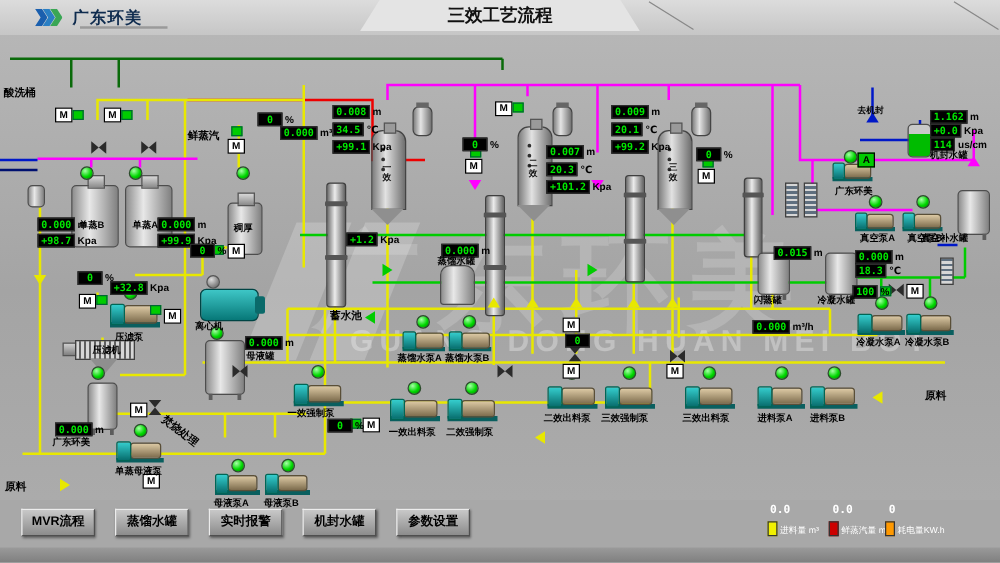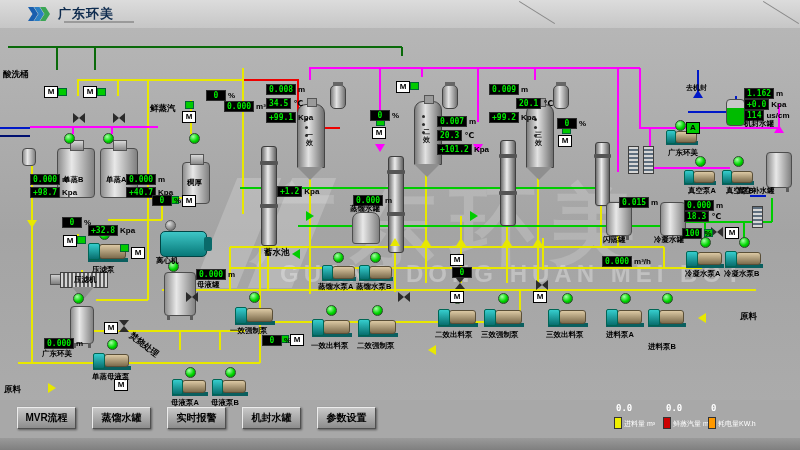--- a/index.html
+++ b/index.html
@@ -111,20 +111,21 @@
 <body>
 
 <div class="header">
   <div class="logo">
     <span class="chev" style="background:#1a5fae"></span>
     <span class="chev" style="background:#2a7fc4;margin-left:-4px"></span>
     <span class="chev" style="background:#3aa655;margin-left:-4px"></span>
     <span class="logo-text">广东环美</span>
   </div>
   <div class="logo-sub"></div>
+  <div class="titlebox">三效工艺流程</div>
   <div class="hdiag" style="left:516px;top:12px"></div>
   <div class="hdiag" style="left:760px;top:12px"></div>
 </div>
 
 <div class="canvas">
 
   <div class="wm-chev" style="left:215px;top:150px;width:44px;height:110px"></div>
   <div class="wm-chev" style="left:270px;top:150px;width:44px;height:110px"></div>
   <div class="wm-cn">广东环美</div>
   <div class="wm-en">GUANG DONG HUAN MEI BOT</div>
@@ -354,32 +355,32 @@
   <div class="bowtie" style="left:536px;top:252px"></div>
   <div class="mbox" style="left:533px;top:263px">M</div>
   <div class="vsq" style="left:704px;top:201px"></div>
   <div class="bowtie" style="left:711px;top:199px"></div>
   <div class="mbox" style="left:725px;top:199px">M</div>
   <div class="mbox" style="left:686px;top:94px;background:#00cc00">A</div>
 
   <div class="dwrap" style="left:30px;top:146px"><span class="v">0.000</span><span class="u">m</span></div>
   <div class="dwrap" style="left:30px;top:159px"><span class="v">+98.7</span><span class="u">Kpa</span></div>
   <div class="dwrap" style="left:126px;top:146px"><span class="v">0.000</span><span class="u">m</span></div>
-  <div class="dwrap" style="left:126px;top:159px"><span class="v">+40.7</span><span class="u">Kpa</span></div>
+  <div class="dwrap" style="left:126px;top:159px"><span class="v">+99.9</span><span class="u">Kpa</span></div>
   <div class="dwrap" style="left:206px;top:62px"><span class="v">0</span><span class="u">%</span></div>
   <div class="dwrap" style="left:224px;top:73px"><span class="v">0.000</span><span class="u">m³/h</span></div>
   <div class="dwrap" style="left:266px;top:56px"><span class="v">0.008</span><span class="u">m</span></div>
   <div class="dwrap" style="left:266px;top:70px"><span class="v">34.5</span><span class="u">℃</span></div>
   <div class="dwrap" style="left:266px;top:84px"><span class="v">+99.1</span><span class="u">Kpa</span></div>
   <div class="dwrap" style="left:370px;top:82px"><span class="v">0</span><span class="u">%</span></div>
   <div class="dwrap" style="left:437px;top:88px"><span class="v">0.007</span><span class="u">m</span></div>
   <div class="dwrap" style="left:437px;top:102px"><span class="v">20.3</span><span class="u">℃</span></div>
   <div class="dwrap" style="left:437px;top:116px"><span class="v">+101.2</span><span class="u">Kpa</span></div>
   <div class="dwrap" style="left:489px;top:56px"><span class="v">0.009</span><span class="u">m</span></div>
-  <div class="dwrap" style="left:516px;top:70px"><span class="v">20.1</span><span class="u">℃</span></div>
+  <div class="dwrap" style="left:489px;top:70px"><span class="v">20.1</span><span class="u">℃</span></div>
   <div class="dwrap" style="left:489px;top:84px"><span class="v">+99.2</span><span class="u">Kpa</span></div>
   <div class="dwrap" style="left:557px;top:90px"><span class="v">0</span><span class="u">%</span></div>
   <div class="dwrap" style="left:277px;top:158px"><span class="v">+1.2</span><span class="u">Kpa</span></div>
   <div class="dwrap" style="left:353px;top:167px"><span class="v">0.000</span><span class="u">m</span></div>
   <div class="dwrap" style="left:619px;top:169px"><span class="v">0.015</span><span class="u">m</span></div>
   <div class="dwrap" style="left:684px;top:172px"><span class="v">0.000</span><span class="u">m</span></div>
   <div class="dwrap" style="left:684px;top:183px"><span class="v">18.3</span><span class="u">℃</span></div>
   <div class="dwrap" style="left:744px;top:60px"><span class="v">1.162</span><span class="u">m</span></div>
   <div class="dwrap" style="left:744px;top:71px"><span class="v">+0.0</span><span class="u">Kpa</span></div>
   <div class="dwrap" style="left:744px;top:82px"><span class="v">114</span><span class="u">us/cm</span></div>
@@ -410,21 +411,21 @@
   <div class="elbl" style="left:350px;top:176px">蒸馏水罐</div>
   <div class="elbl" style="left:318px;top:254px">蒸馏水泵A</div>
   <div class="elbl" style="left:356px;top:254px">蒸馏水泵B</div>
   <div class="elbl" style="left:230px;top:298px">一效强制泵</div>
   <div class="elbl" style="left:311px;top:313px">一效出料泵</div>
   <div class="elbl" style="left:357px;top:313px">二效强制泵</div>
   <div class="elbl" style="left:435px;top:302px">二效出料泵</div>
   <div class="elbl" style="left:481px;top:302px">三效强制泵</div>
   <div class="elbl" style="left:546px;top:302px">三效出料泵</div>
   <div class="elbl" style="left:606px;top:302px">进料泵A</div>
-  <div class="elbl" style="left:648px;top:314px">进料泵B</div>
+  <div class="elbl" style="left:648px;top:302px">进料泵B</div>
   <div class="elbl" style="left:603px;top:207px">闪蒸罐</div>
   <div class="elbl" style="left:654px;top:207px">冷凝水罐</div>
   <div class="elbl" style="left:685px;top:241px">冷凝水泵A</div>
   <div class="elbl" style="left:724px;top:241px">冷凝水泵B</div>
   <div class="elbl" style="left:688px;top:158px">真空泵A</div>
   <div class="elbl" style="left:726px;top:158px">真空泵B</div>
   <div class="elbl" style="left:737px;top:158px">真空补水罐</div>
   <div class="elbl" style="left:668px;top:120px">广东环美</div>
   <div class="elbl" style="left:744px;top:91px">机封水罐</div>
 

